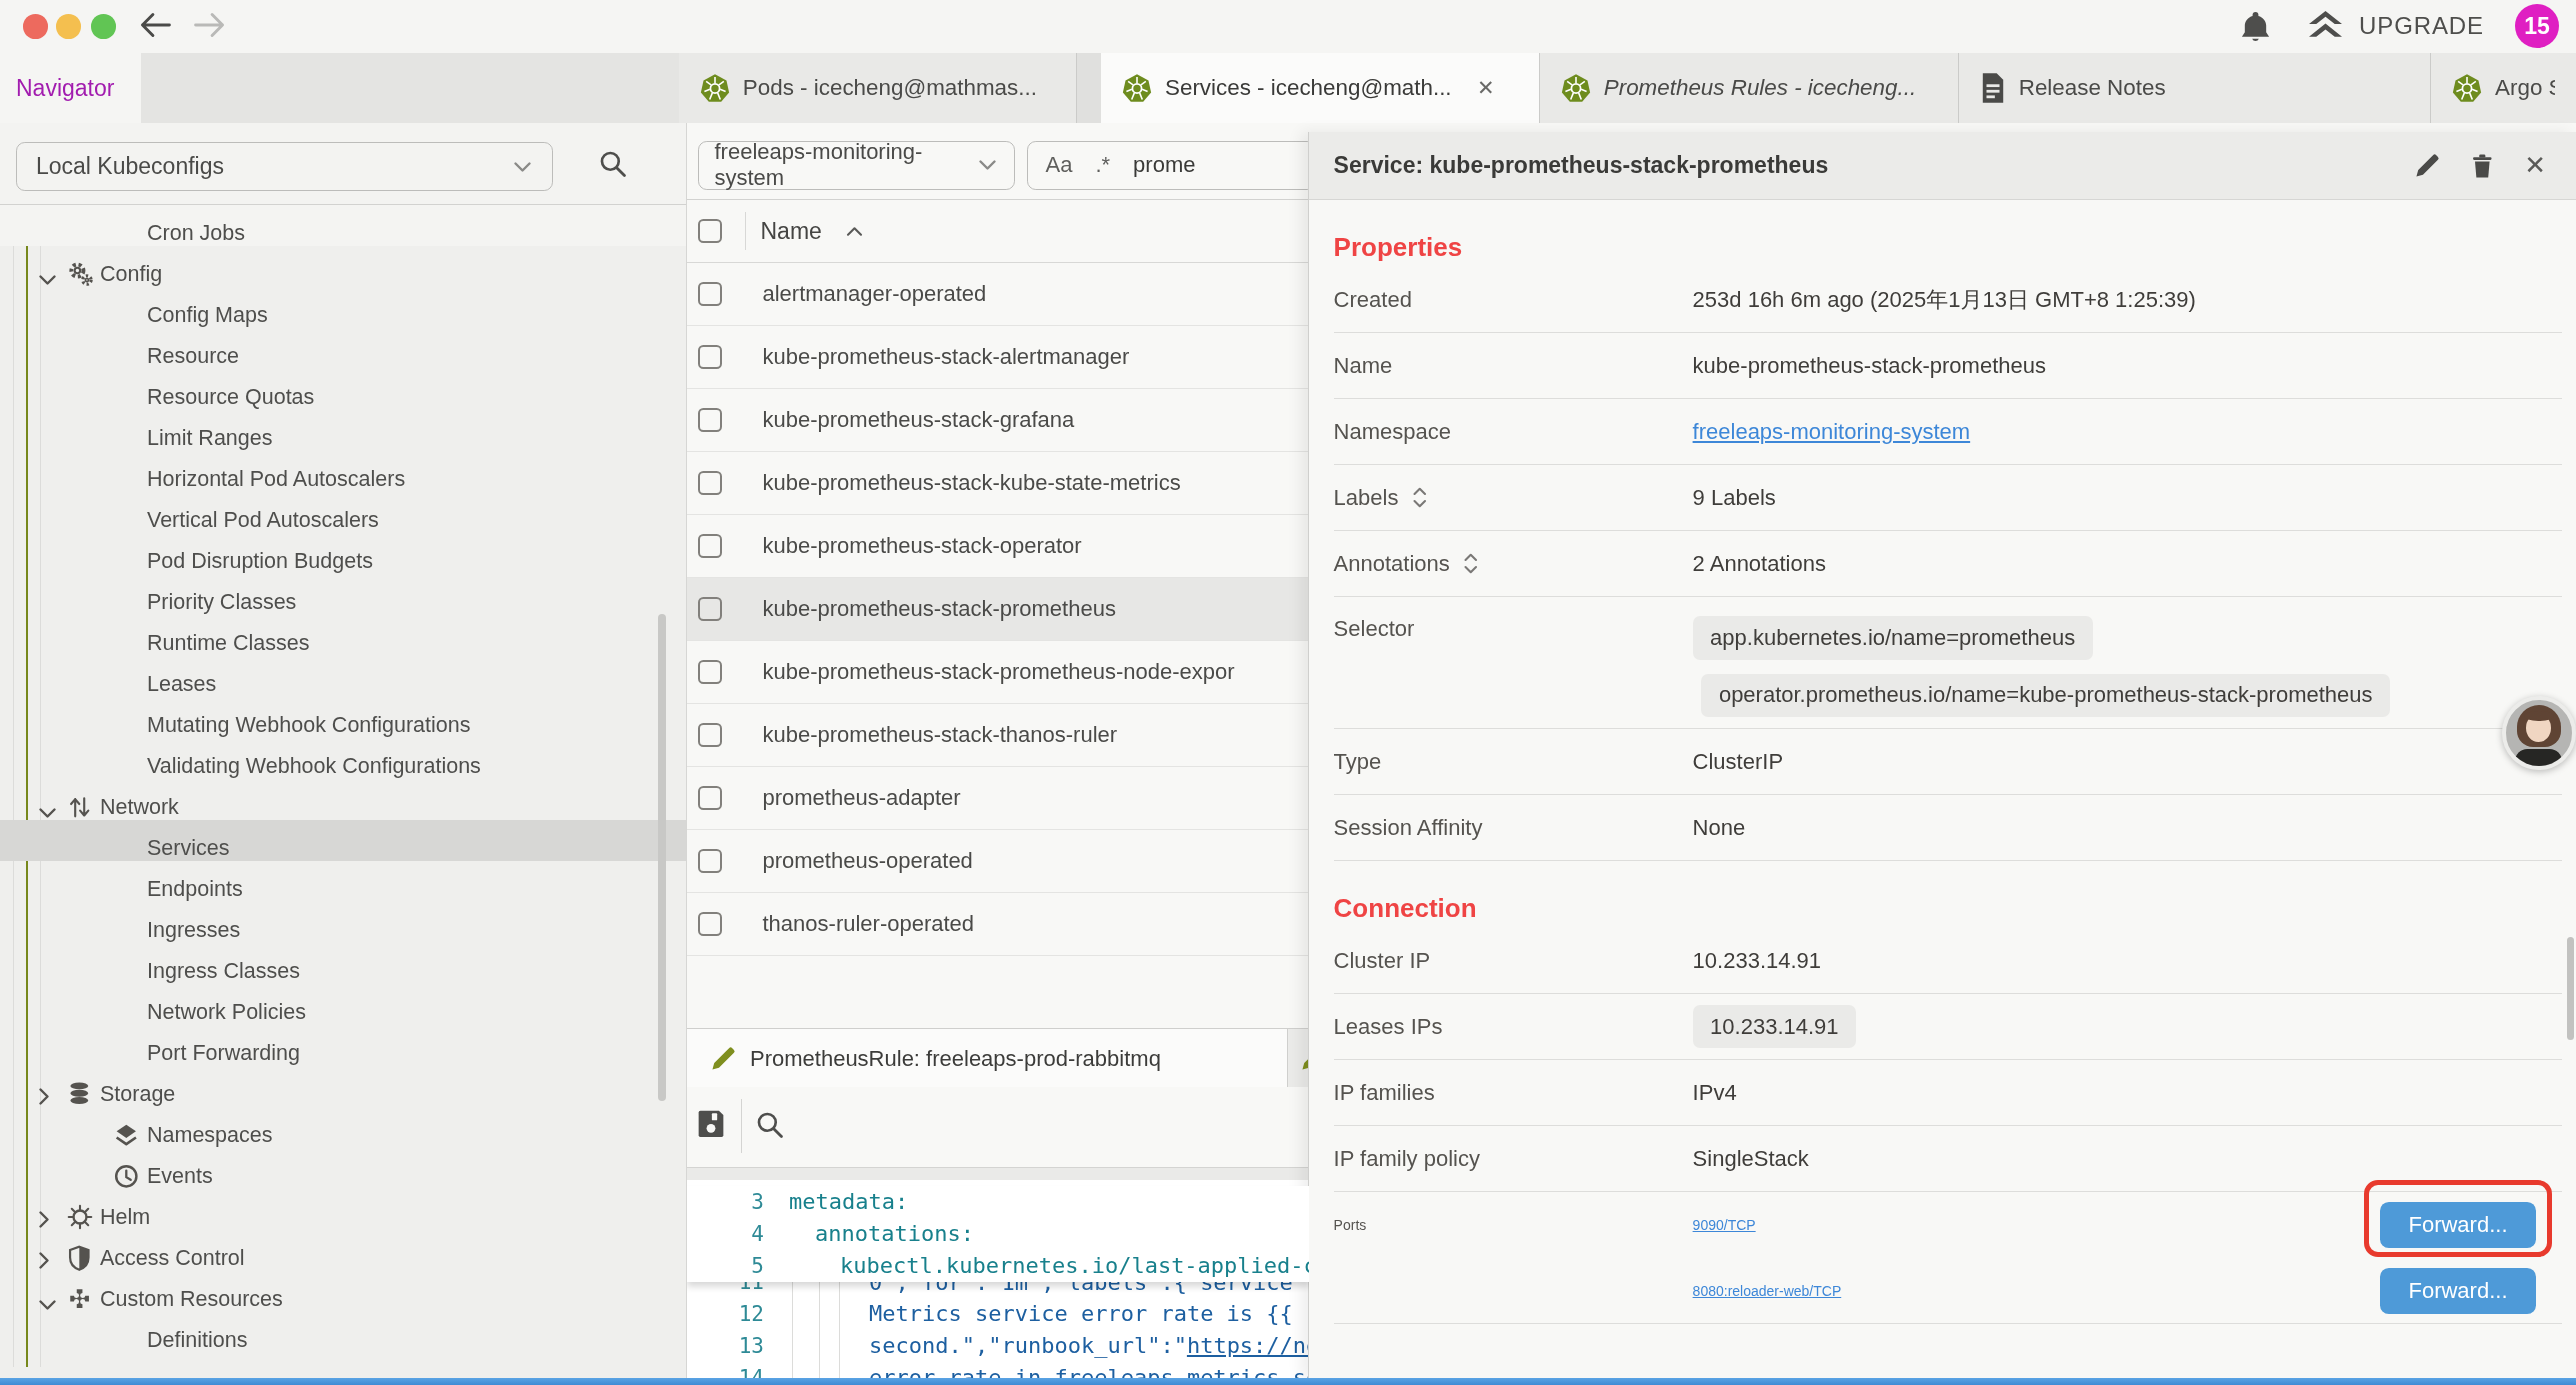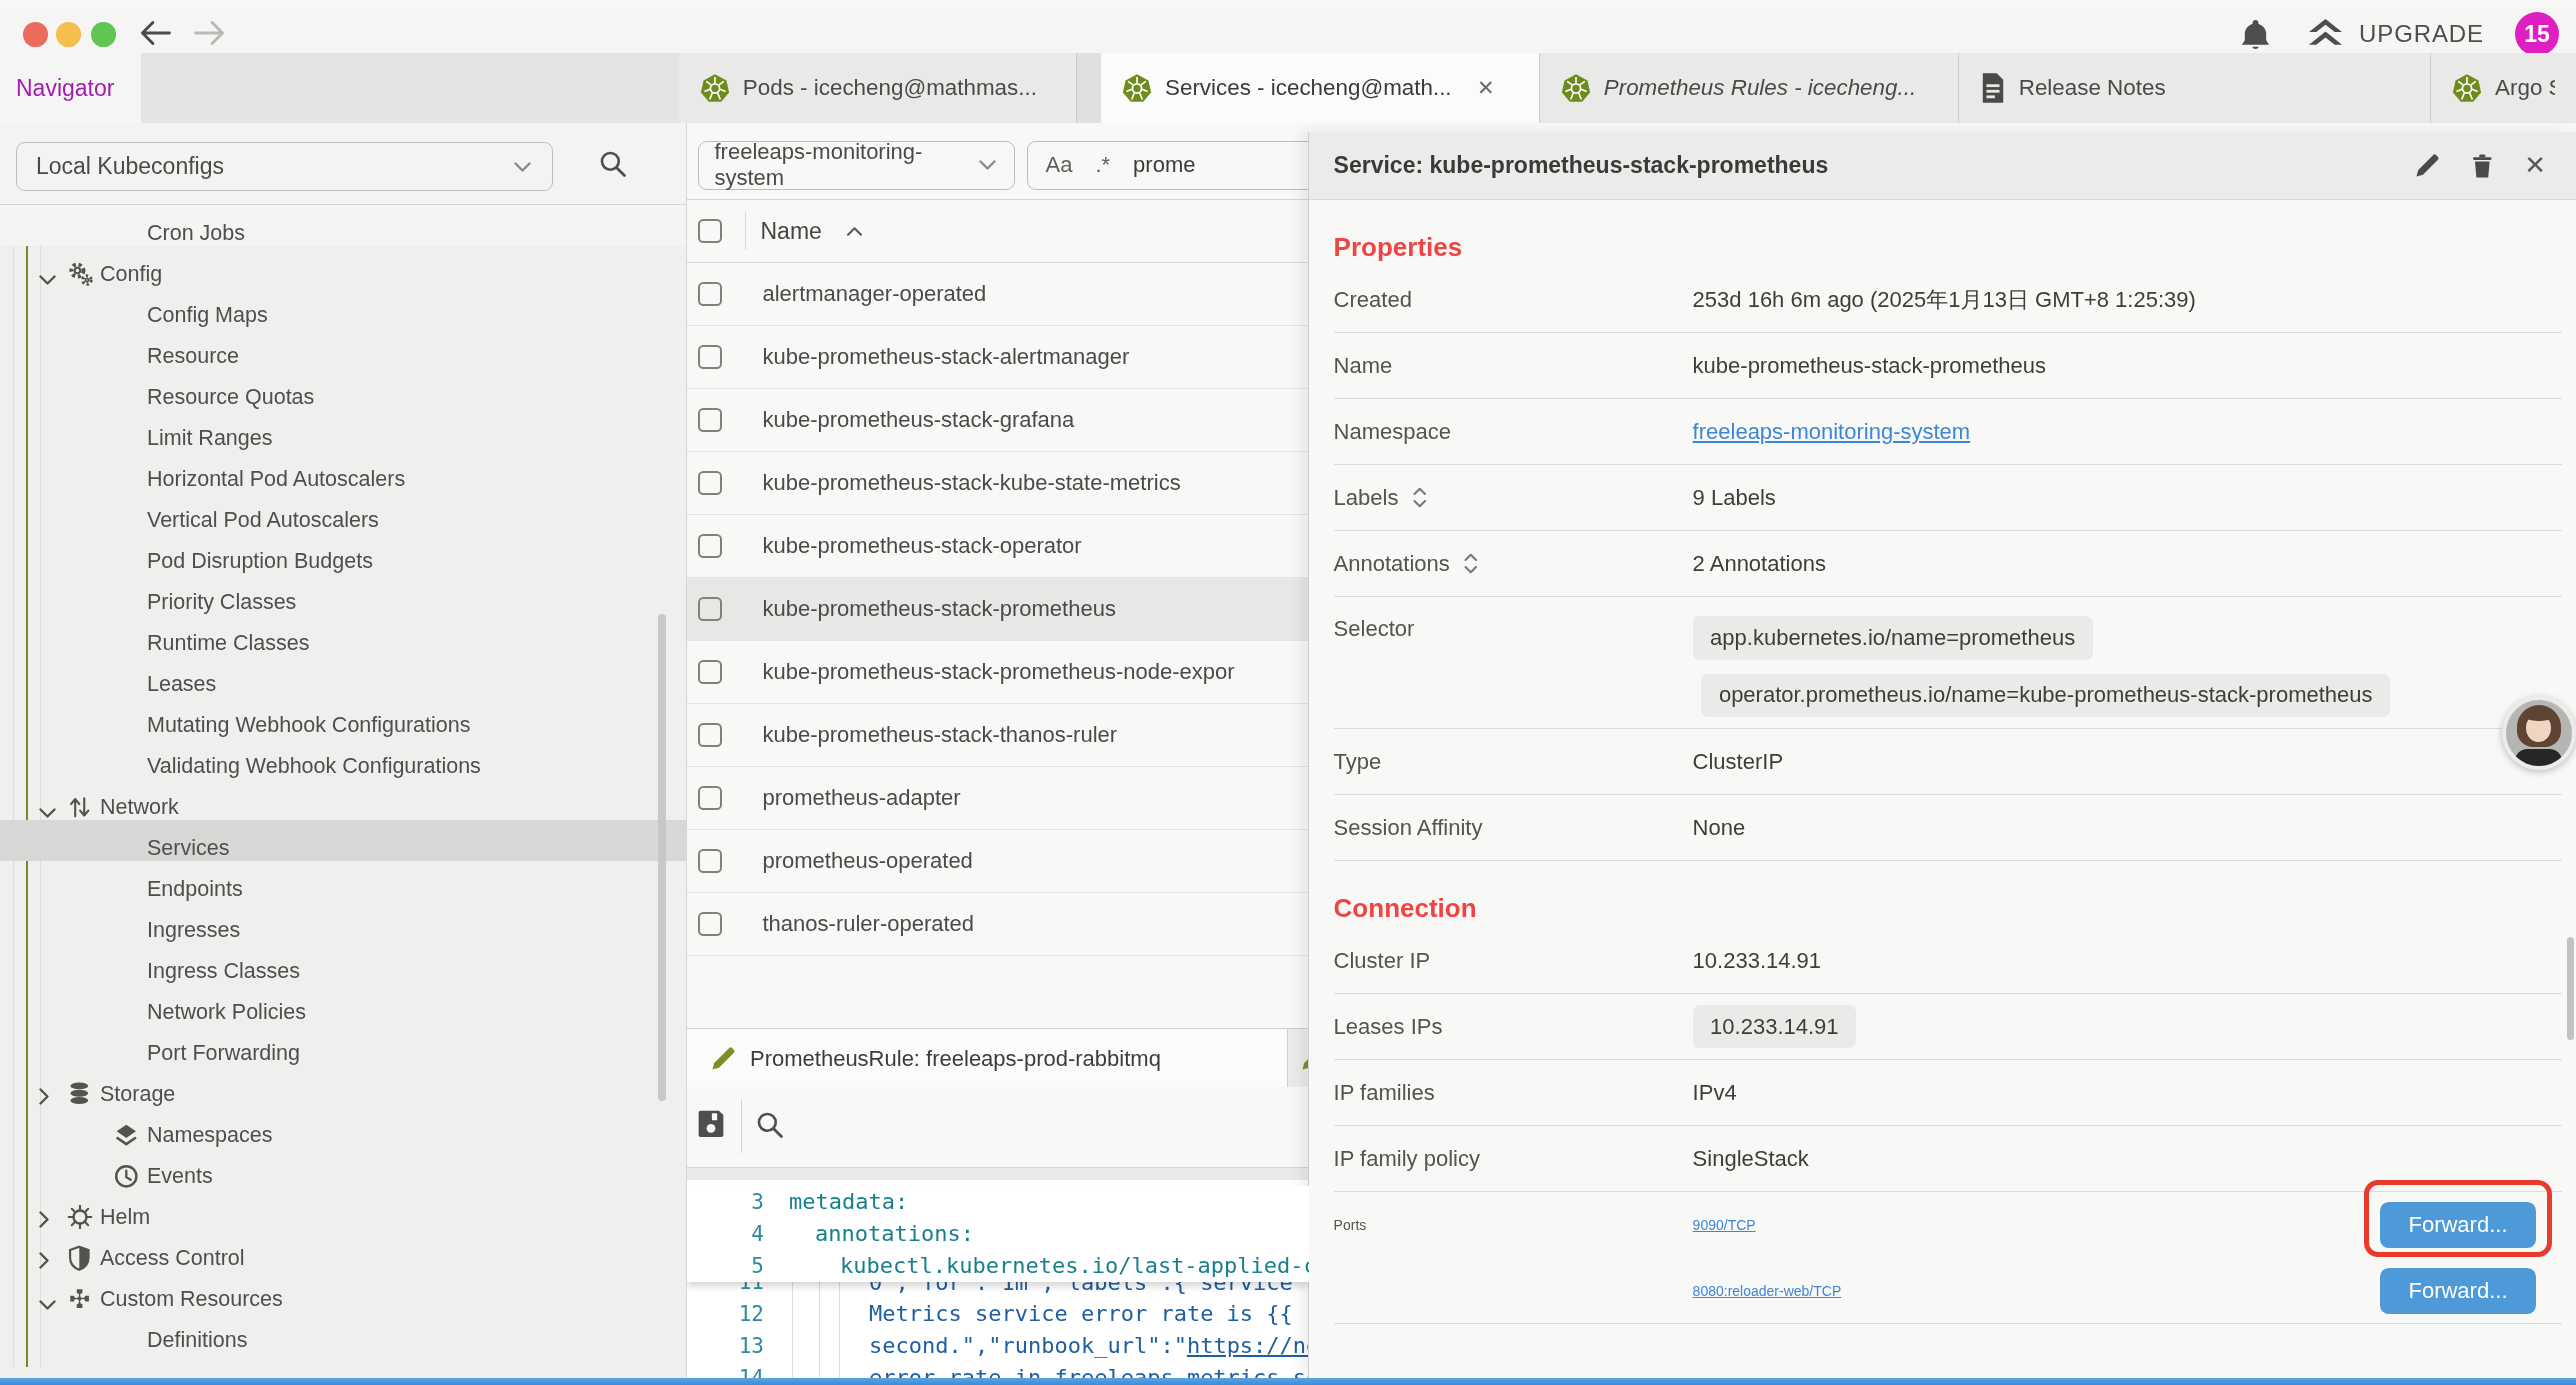--- a/index.html
+++ b/index.html
@@ -7,21 +7,21 @@
     --border:#cbcbc9; --panel:#f8f8f6; --sidebar:#efefed; --sel:#d7d7d5;
     --rowline:#e4e4e2; --txt:#45433f; --txt2:#55534f; --link:#3d87d8;
     --chip:#eaeae8; --btn:#4e9ad8; --olive:#77881c; --teal:#18808c; --blue:#1d5fa0;
   }
   *{margin:0;padding:0;box-sizing:border-box;}
   html,body{background:#888;}
   body{font-family:"Liberation Sans", sans-serif;}
   #app{position:relative;width:2576px;height:1385px;background:var(--panel);overflow:hidden;color:var(--txt);}
   .abs{position:absolute;}
   
-  #titlebar{left:0;top:8px;width:2576px;height:53px;background:var(--chrome);text-align:center;}
+  #titlebar{left:0;top:0;width:2576px;height:53px;background:var(--chrome);text-align:center;}
   .light{position:absolute;top:14px;width:24.6px;height:24.6px;border-radius:50%;}
   #nav-arrows svg{display:block;}
   #bell{left:2239px;top:9.6px;width:33px;height:33px;color:#4e4e4c;}
   #upgrade{left:2306px;top:8.8px;height:35px;display:flex;align-items:center;gap:14px;color:#4e4e4c;}
   #upgrade .up-label{font-size:24px;letter-spacing:0.9px;color:#4e4e4c;}
   #badge{left:2515px;top:4.4px;width:44px;height:44px;border-radius:50%;background:#df1fc2;color:#fff;
          display:flex;align-items:center;justify-content:center;font-size:23px;font-weight:bold;}
   
   #tabstrip{left:0;top:53px;width:2576px;height:70px;background:var(--tabbar);display:flex;}
   #navigator-tab{width:142px;height:70px;background:var(--chrome);display:flex;align-items:center;padding-left:16px;

